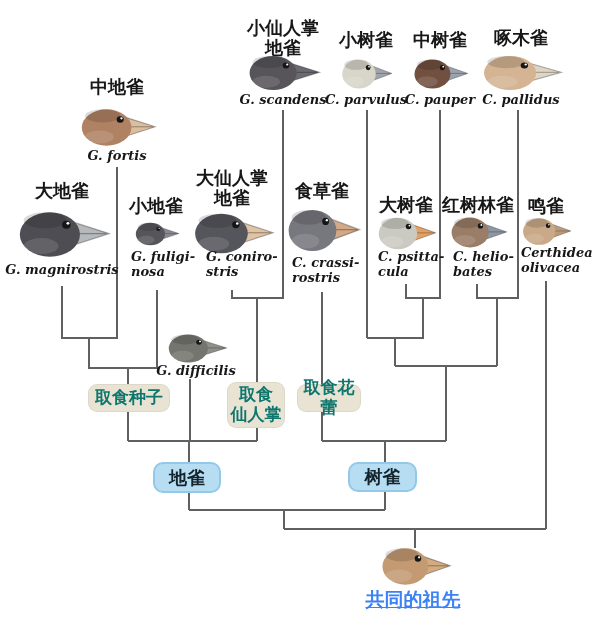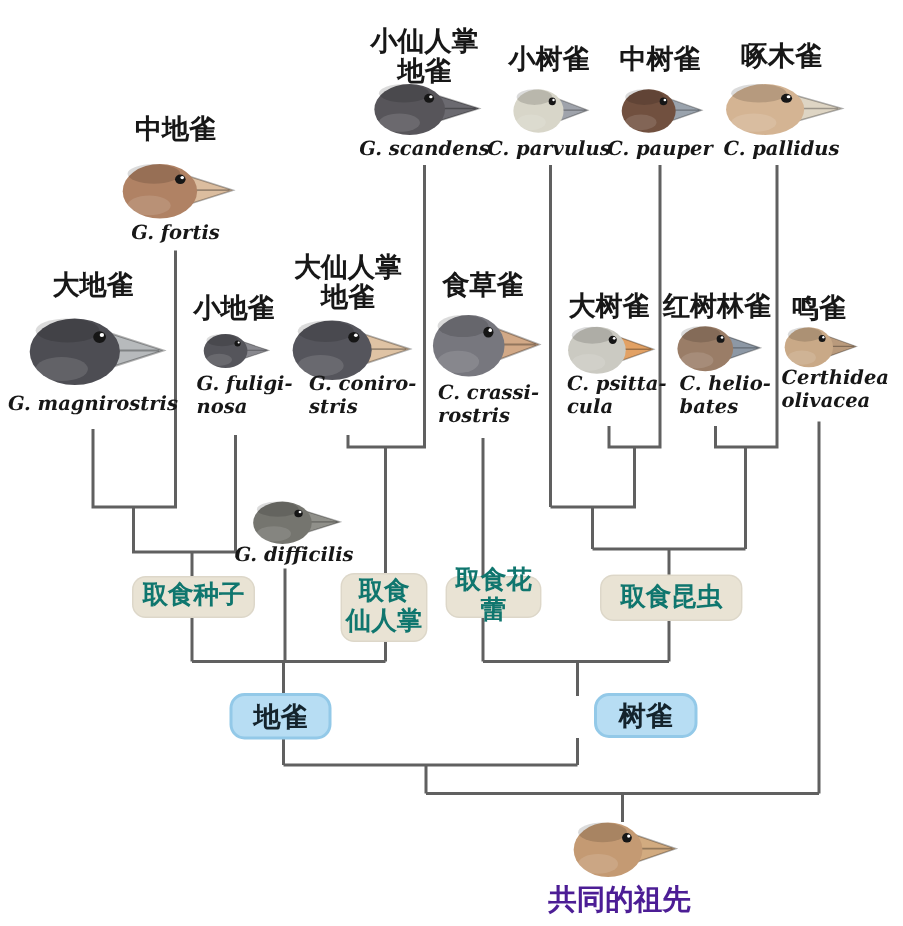--- a/index.html
+++ b/index.html
@@ -12,21 +12,21 @@
             font-weight:700;font-size:18px;line-height:1.12;color:#171717;
             white-space:pre-line;font-family:"DejaVu Sans",sans-serif;}
   .sci-name{position:absolute;width:140px;text-align:center;
             font-style:italic;font-weight:700;font-size:13px;line-height:1.12;
             color:#171717;white-space:pre-line;font-family:"DejaVu Serif","DejaVu Sans",sans-serif;}
   .diet-box{position:absolute;border-radius:9px;display:flex;align-items:center;justify-content:center;
             font-weight:700;font-size:17px;line-height:1.15;color:#0f766e;text-align:center;
             white-space:pre-line;box-shadow:0 0 0 1px rgba(0,0,0,0.05) inset;}
   .group-box{position:absolute;border-radius:10px;display:flex;align-items:center;justify-content:center;
             font-weight:700;font-size:18px;color:#14232c;box-sizing:border-box;}
-  .anc-label{position:absolute;width:180px;text-align:center;font-weight:700;font-size:19px;color:#4c1d95;}
+  .anc-label{position:absolute;width:180px;text-align:center;font-weight:700;font-size:19px;color:#3b82f6;text-decoration:underline;}
   svg.bird{position:absolute;}
 </style>
 </head>
 <body>
 
 <div id="stage">
   <svg id="tree-lines" viewBox="0 0 602 617">
       <polyline points="283,110 283,298 232,298 232,290" fill="none" stroke="#606060" stroke-width="2"></polyline>
       <polyline points="257,298 257,441" fill="none" stroke="#606060" stroke-width="2"></polyline>
       <polyline points="117,167 117,338 62,338 62,286" fill="none" stroke="#606060" stroke-width="2"></polyline>
@@ -230,23 +230,22 @@
           <circle cx="55.6" cy="18.4" r="1.5" fill="#fff"></circle>
         </svg>
         <div class="sci-name" style="top: 364px; left: 126px;">G. difficilis</div>
       </div>
     </div>
   <div id="boxes-layer" class="layer">
       <div class="diet-box" style="left: 88px; top: 384px; width: 82px; height: 28px; background: rgb(233, 227, 212);">取食种子</div>
       <div class="diet-box" style="left: 227px; top: 382px; width: 58px; height: 46px; background: rgb(233, 227, 212);">取食
 仙人掌</div>
       <div class="diet-box" style="left: 297px; top: 384px; width: 64px; height: 28px; background: rgb(233, 227, 212);">取食花蕾</div>
-      <div class="diet-box" style="left: 400px; top: 383px; width: 95px; height: 31px; background: rgb(233, 227, 212);">取食昆虫</div>
       <div class="group-box" style="left: 153px; top: 462px; width: 68px; height: 31px; background: rgb(183, 221, 243); border: 2px solid rgb(147, 201, 232);">地雀</div>
-      <div class="group-box" style="left: 348px; top: 462px; width: 69px; height: 30px; background: rgb(183, 221, 243); border: 2px solid rgb(147, 201, 232); margin-left: 48px;">树雀</div>
+      <div class="group-box" style="left: 348px; top: 462px; width: 69px; height: 30px; background: rgb(183, 221, 243); border: 2px solid rgb(147, 201, 232);">树雀</div>
     </div>
   <div id="ancestor-block" class="layer">
     <div class="anc-label" id="anc-label" style="left: 323px; top: 587px;">共同的祖先</div>
   <svg class="bird" viewBox="0 0 100 62" preserveAspectRatio="none" style="left: 378px; top: 544px; width: 74px; height: 45px;">
         <polygon points="58,16 98,30 58,44" fill="#d2ab80" stroke="rgba(0,0,0,0.3)" stroke-width="1.5"></polygon>
         <line x1="64" y1="30" x2="95" y2="30" stroke="rgba(0,0,0,0.3)" stroke-width="1.5"></line>
         <ellipse cx="37" cy="31" rx="31" ry="25" fill="#c49a73"></ellipse>
         <ellipse cx="32" cy="15" rx="22" ry="9" fill="#000" opacity="0.14"></ellipse>
         <ellipse cx="28" cy="44" rx="18" ry="9" fill="#fff" opacity="0.12"></ellipse>
         <circle cx="54" cy="20" r="4.4" fill="#161616"></circle>

